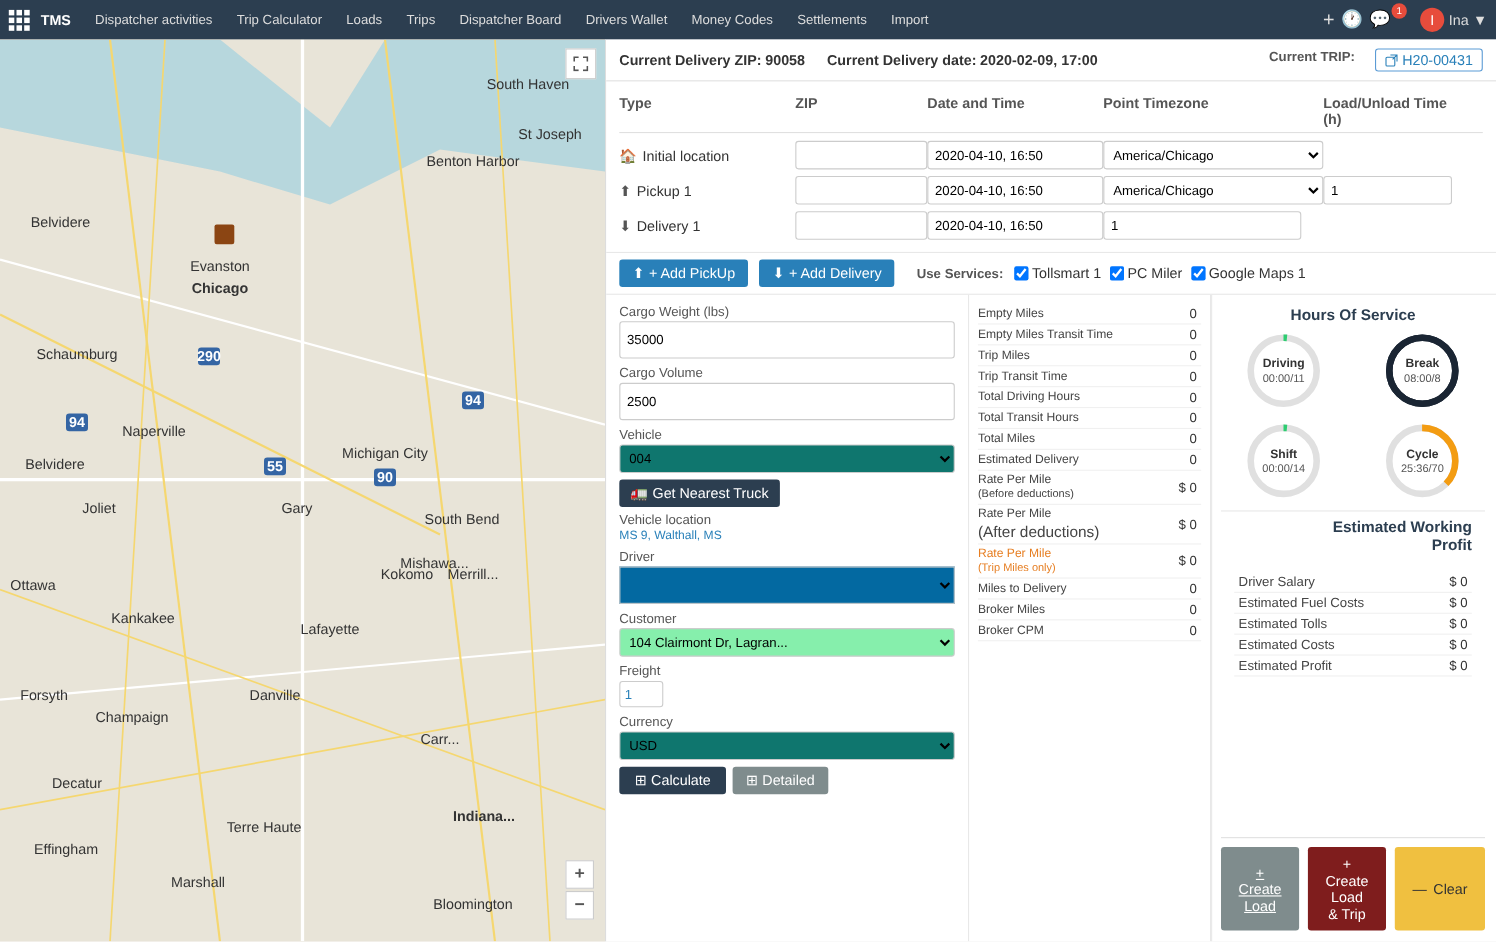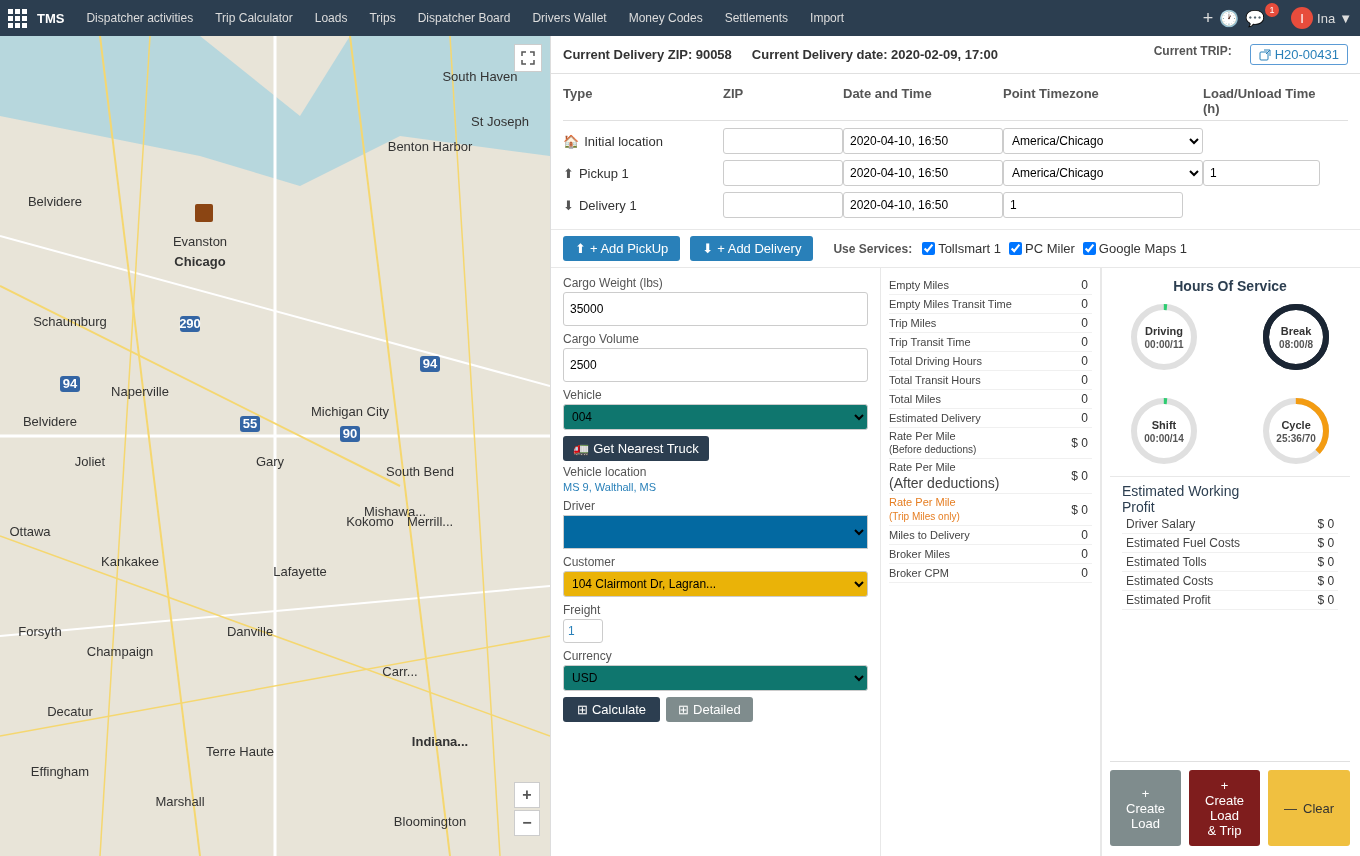--- a/index.html
+++ b/index.html
@@ -60,49 +60,49 @@
     .checkbox-item { display: flex; align-items: center; gap: 3px; font-size: 12px; color: #333; }
     .field-group { margin-bottom: 6px; }
     .field-label { font-size: 12px; color: #555; margin-bottom: 2px; font-weight: 500; }
     .field-value { width: 100%; height: 26px; border: 1px solid #ccc; border-radius: 3px; padding: 16px 6px; font-size: 12px; }
     .field-select-row { display: flex; align-items: center; gap: 4px; }
     .field-select { flex: 1; height: 26px; border: 1px solid #ccc; border-radius: 3px; padding: 0 4px; font-size: 12px; background: #0f766e; }
     .truck-btn { background: #2c3e50; color: #fff; border: none; border-radius: 3px; padding: 5px 10px; cursor: pointer; font-size: 11px; display: flex; align-items: center; gap: 4px; white-space: nowrap; }
     .vehicle-location { font-size: 11px; color: #2980b9; margin-top: 2px; }
     .driver-select-row { display: flex; align-items: center; gap: 4px; }
     .driver-select { flex: 1; height: 26px; border: 1px solid #ccc; border-radius: 0; padding: 16px 4px; font-size: 12px; background: #0369a1; }
-    .customer-select { width: 100%; height: 26px; border: 1px solid #ccc; border-radius: 3px; padding: 0 4px; font-size: 12px; background: #eab308; }
+    .customer-select { width: 100%; height: 26px; border: 1px solid #ccc; border-radius: 3px; padding: 0 4px; font-size: 12px; background: #86efac; }
     .freight-input { width: 40px; height: 24px; border: 1px solid #ccc; border-radius: 3px; padding: 0 4px; font-size: 12px; color: #2980b9; }
     .calc-btn-row { display: flex; gap: 6px; margin-top: 6px; }
     .btn-calc { background: #2c3e50; color: #fff; border: none; border-radius: 3px; padding: 5px 14px; cursor: pointer; font-size: 12px; display: flex; align-items: center; gap: 4px; }
     .btn-detailed { background: #7f8c8d; color: #fff; border: none; border-radius: 3px; padding: 5px 12px; cursor: pointer; font-size: 12px; display: flex; align-items: center; gap: 4px; }
     .stat-row { display: grid; grid-template-columns: 1fr 60px; align-items: center; padding: 2px 0; border-bottom: 1px solid #f0f0f0; }
     .stat-name { font-size: 11px; color: #444; }
     .stat-name.orange { color: #e67e22; }
     .stat-val { font-size: 12px; color: #333; text-align: right; padding-right: 4px; }
     .hos-title { font-size: 14px; font-weight: 700; color: #2c3e50; text-align: center; margin-bottom: 8px; }
-    .hos-circles { display: grid; grid-template-columns: 1fr 1fr; gap: 24px; justify-items: center; }
+    .hos-circles { display: grid; grid-template-columns: 1fr 1fr; gap: 12px; justify-items: center; }
     .circle-wrap { display: flex; flex-direction: column; align-items: center; }
     .circle-outer { width: 70px; height: 70px; border-radius: 50%; position: relative; display: flex; align-items: center; justify-content: center; }
     .circle-label { font-size: 11px; font-weight: 700; color: #333; text-align: center; line-height: 1.3; }
-    .circle-sub { font-size: 10px; color: #555; text-align: center; font-weight: bold; }
+    .circle-sub { font-size: 10px; color: #555; text-align: center; }
 
     
     .circle-svg { position: absolute; top: 0; left: 0; transform: rotate(-90deg); }
 
     
     .profit-section { padding: 6px 12px; border-top: 1px solid #e8e8e8; }
-    .profit-title { font-size: 14px; font-weight: 400; color: #2c3e50; text-align: left; margin-bottom: 0; }
+    .profit-title { font-size: 14px; font-weight: 700; color: #2c3e50; text-align: right; margin-bottom: 17px; }
     .profit-row { display: flex; justify-content: space-between; padding: 2px 4px; border-bottom: 1px solid #f0f0f0; }
     .profit-name { font-size: 12px; color: #444; }
     .profit-val { font-size: 12px; color: #333; font-weight: 500; }
 
     
     .bottom-btns { display: flex; gap: 8px; padding: 10px 12px; border-top: 1px solid #e0e0e0; margin-top: auto; }
-    .btn-create { background: #7f8c8d; color: #fff; border: none; border-radius: 3px; padding: 8px 16px; cursor: pointer; font-size: 13px; flex: 1; }
+    .btn-create { background: #7f8c8d; color: #fff; border: none; border-radius: 3px; padding: 8px 16px; cursor: pointer; font-size: 13px; flex: 1; text-decoration: underline; }
     .btn-create-trip { background: #7f1d1d; color: #fff; border: none; border-radius: 3px; padding: 8px 16px; cursor: pointer; font-size: 13px; flex: 1; }
     .btn-clear { background: #f0c040; color: #333; border: none; border-radius: 3px; padding: 8px 16px; cursor: pointer; font-size: 13px; flex: 1; display: flex; align-items: center; justify-content: center; gap: 6px; }
 
     
     .panel-body { display: flex; flex: 1; }
     .panel-right { flex: 0 0 210px; border-left: 1px solid #e8e8e8; padding: 10px 8px; display: flex; flex-direction: column; }
 
     .notification-badge { background: #e74c3c; color: #fff; border-radius: 50%; width: 14px; height: 14px; font-size: 9px; display: flex; align-items: center; justify-content: center; position: relative; top: -8px; left: -6px; }
   </style>
 </head>

